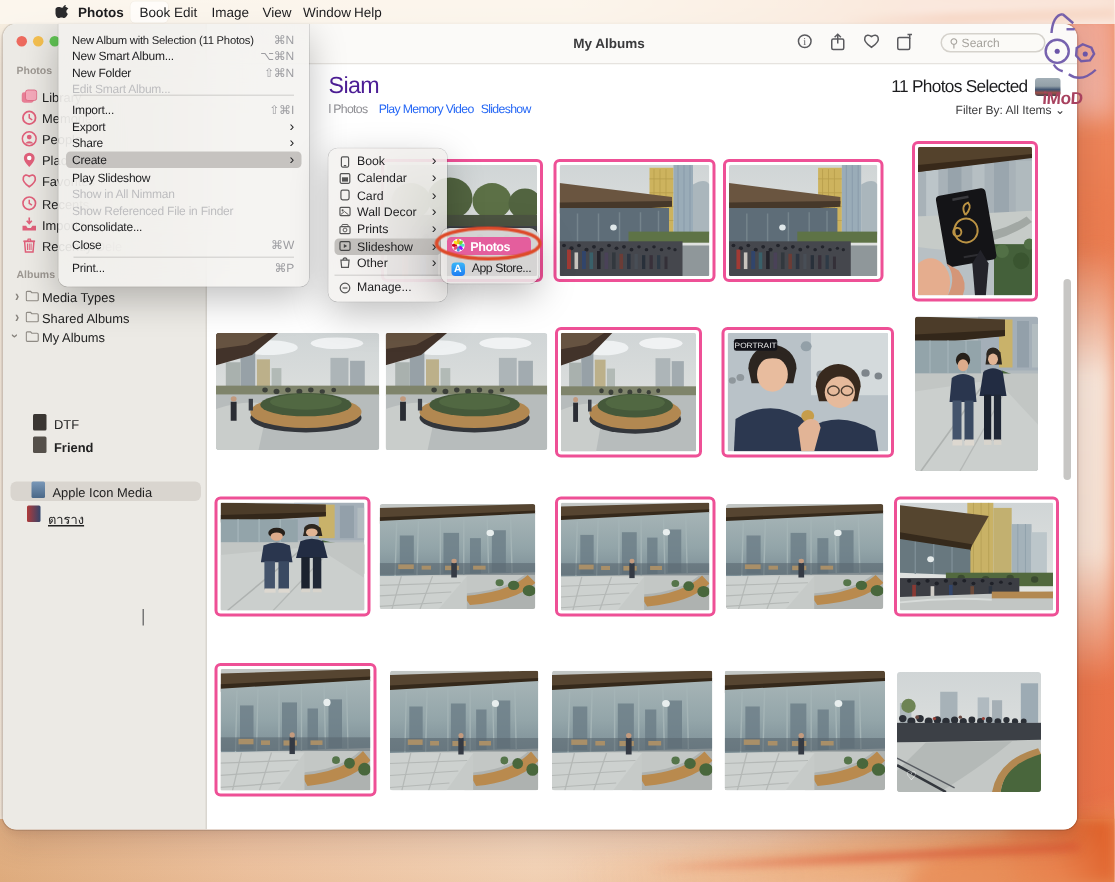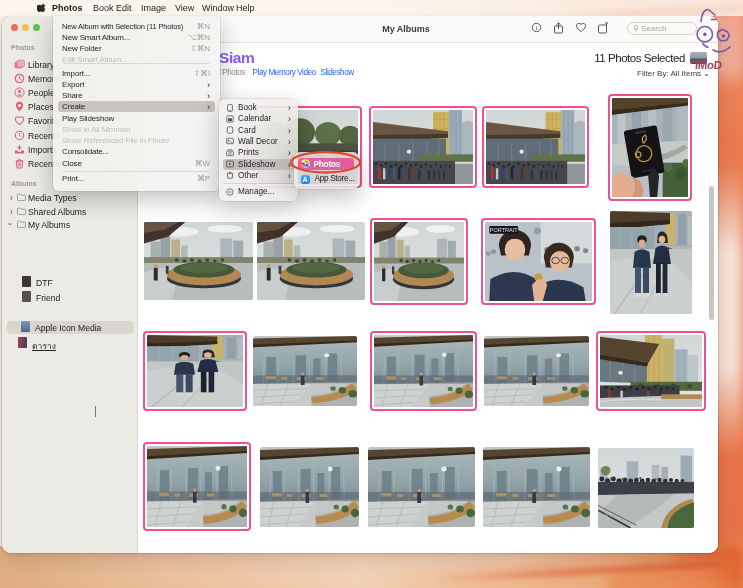--- a/index.html
+++ b/index.html
@@ -43,39 +43,39 @@
 #cursor { left:93px; top:390px; width:1px; height:11px; background:#777; }
 
 
 #titlebar { left:136px; top:0; width:580px; height:27px; background:#fbfaf8; border-bottom:1px solid #e6e3df; }
 #titlebar .tt { position:absolute; top:8px; left:218px; width:100px; text-align:center; font-size:9px; font-weight:bold; color:#3a3a3c; }
 .tbic { position:absolute; top:6px; color:#5a5a5e; }
 #search { position:absolute; left:489px; top:6px; width:70px; height:13px; border:1px solid #d5d2cc; border-radius:7px; background:#fbfaf7; color:#a5a29c; font-size:8px; line-height:12px; padding-left:5px; }
 
 
 #content { left:136px; top:27px; width:580px; height:510px; background:#fff; }
-#h-siam { left:81px; top:5.5px; font-size:15.5px; font-weight:bold; color:#8b5cf6; letter-spacing:-0.4px; }
+#h-siam { left:81px; top:5.5px; font-size:15.5px; font-weight:normal; color:#4c1d95; letter-spacing:-0.4px; }
 #h-sub { left:81px; top:25px; font-size:8.2px; letter-spacing:-0.45px; color:#8e8e93; width:200px; height:10px; } #h-sub span{position:absolute;}
 #h-sub a { color:#2567f5; text-decoration:none; }
 #h-sel { right:33px; top:8.5px; font-size:11.5px; letter-spacing:-0.45px; color:#1c1c1e; }
 #h-selthumb { left:552px; top:9px; width:17px; height:12px; border-radius:2px;
   background:linear-gradient(180deg,#a2aeb6 0%, #93a0a8 45%, #3f5370 65%, #a05048 82%, #42424c 100%); }
 #h-filter { right:8px; top:26px; font-size:8px; color:#3c3c3e; }
 
 
 .ph { position:absolute; overflow:hidden; border-radius:2px; }
 .sel { border:2px solid #ee5096; background:#fff; padding:2px; border-radius:4px; }
 .ph svg { display:block; width:100%; height:100%; border-radius:1px; }
 .sel svg { width:100%; height:100%; }
 #scrollbar { left:571px; top:143px; width:5px; height:134px; background:#c7c6c4; border-radius:2.5px; }
 
 
 .panel { position:absolute; background:rgba(243,241,239,0.82); -webkit-backdrop-filter:blur(22px) saturate(1.5); backdrop-filter:blur(22px) saturate(1.5);
   border-radius:6px; box-shadow:0 8px 24px rgba(0,0,0,0.25), 0 0 0 0.5px rgba(0,0,0,0.15); }
-#menu1 { left:53px; top:16px; width:167px; height:175px; letter-spacing:-0.15px; font-size:8px; color:#1d1d1f; border-top-left-radius:0; border-top-right-radius:0; }
+#menu1 { left:39px; top:16px; width:167px; height:175px; letter-spacing:-0.15px; font-size:8px; color:#1d1d1f; border-top-left-radius:0; border-top-right-radius:0; }
 .m1row { position:absolute; left:5px; width:157px; height:11px; line-height:11px; white-space:nowrap; }
 .m1row .lab { position:absolute; left:4px; }
 .m1row .sc { position:absolute; right:5px; color:#9d9da1; }
 .m1row .ar { position:absolute; right:5px; color:#28282a; font-size:9.5px; }
 .m1row.dis .lab { color:#bdbdbf; }
 .m1row.hl { background:#c6c3c0; border-radius:3px; }
 .msep { position:absolute; left:10px; width:147px; height:1px; background:rgba(0,0,0,0.11); }
 #menu2 { left:219px; top:99px; width:79px; height:102px; font-size:8.2px; color:#1d1d1f; }
 .m2row { position:absolute; left:4px; width:71px; height:11.3px; line-height:11.3px; white-space:nowrap; }
 .m2row .ic { position:absolute; left:3px; top:1.5px; width:8px; height:8px; color:#555; }
@@ -186,21 +186,21 @@
         <span class="tri" style="left:7px;top:1px;transform:rotate(90deg);">›</span>
         <svg class="fic" viewBox="0 0 11 10">
           <path d="M0.5 2.5 a1 1 0 0 1 1 -1 h2.6 l1 1.2 h4.4 a1 1 0 0 1 1 1 v4.8 a1 1 0 0 1 -1 1 h-8 a1 1 0 0 1 -1 -1 Z" fill="none" stroke="#8e8a84" stroke-width="1"></path>
         </svg>
         <span class="tx">My Albums</span>
       </div>
     <div class="sbrow" style="top:260px;">
         <span class="thumb" style="background:#3a3632;"></span>
         <span class="tx" style="left:34px;">DTF</span>
       </div>
-    <div class="sbrow" style="top:275px;">
+    <div class="sbrow" style="top:275px;font-weight:bold;">
         <span class="thumb" style="background:#55504a;"></span>
         <span class="tx" style="left:34px;">Friend</span>
       </div>
     <div id="sb-sel" class="abs"></div>
     <div class="sbrow" style="top:305px;">
         <span class="thumb" style="left:19px;background:linear-gradient(180deg,#7a98b8,#4a6888);"></span>
         <span class="tx" style="left:33px;">Apple Icon Media</span>
       </div>
     <div class="sbrow" style="top:321px;">
         <span class="thumb" style="left:16px;background:linear-gradient(90deg,#b03a3a,#33456b);"></span>

